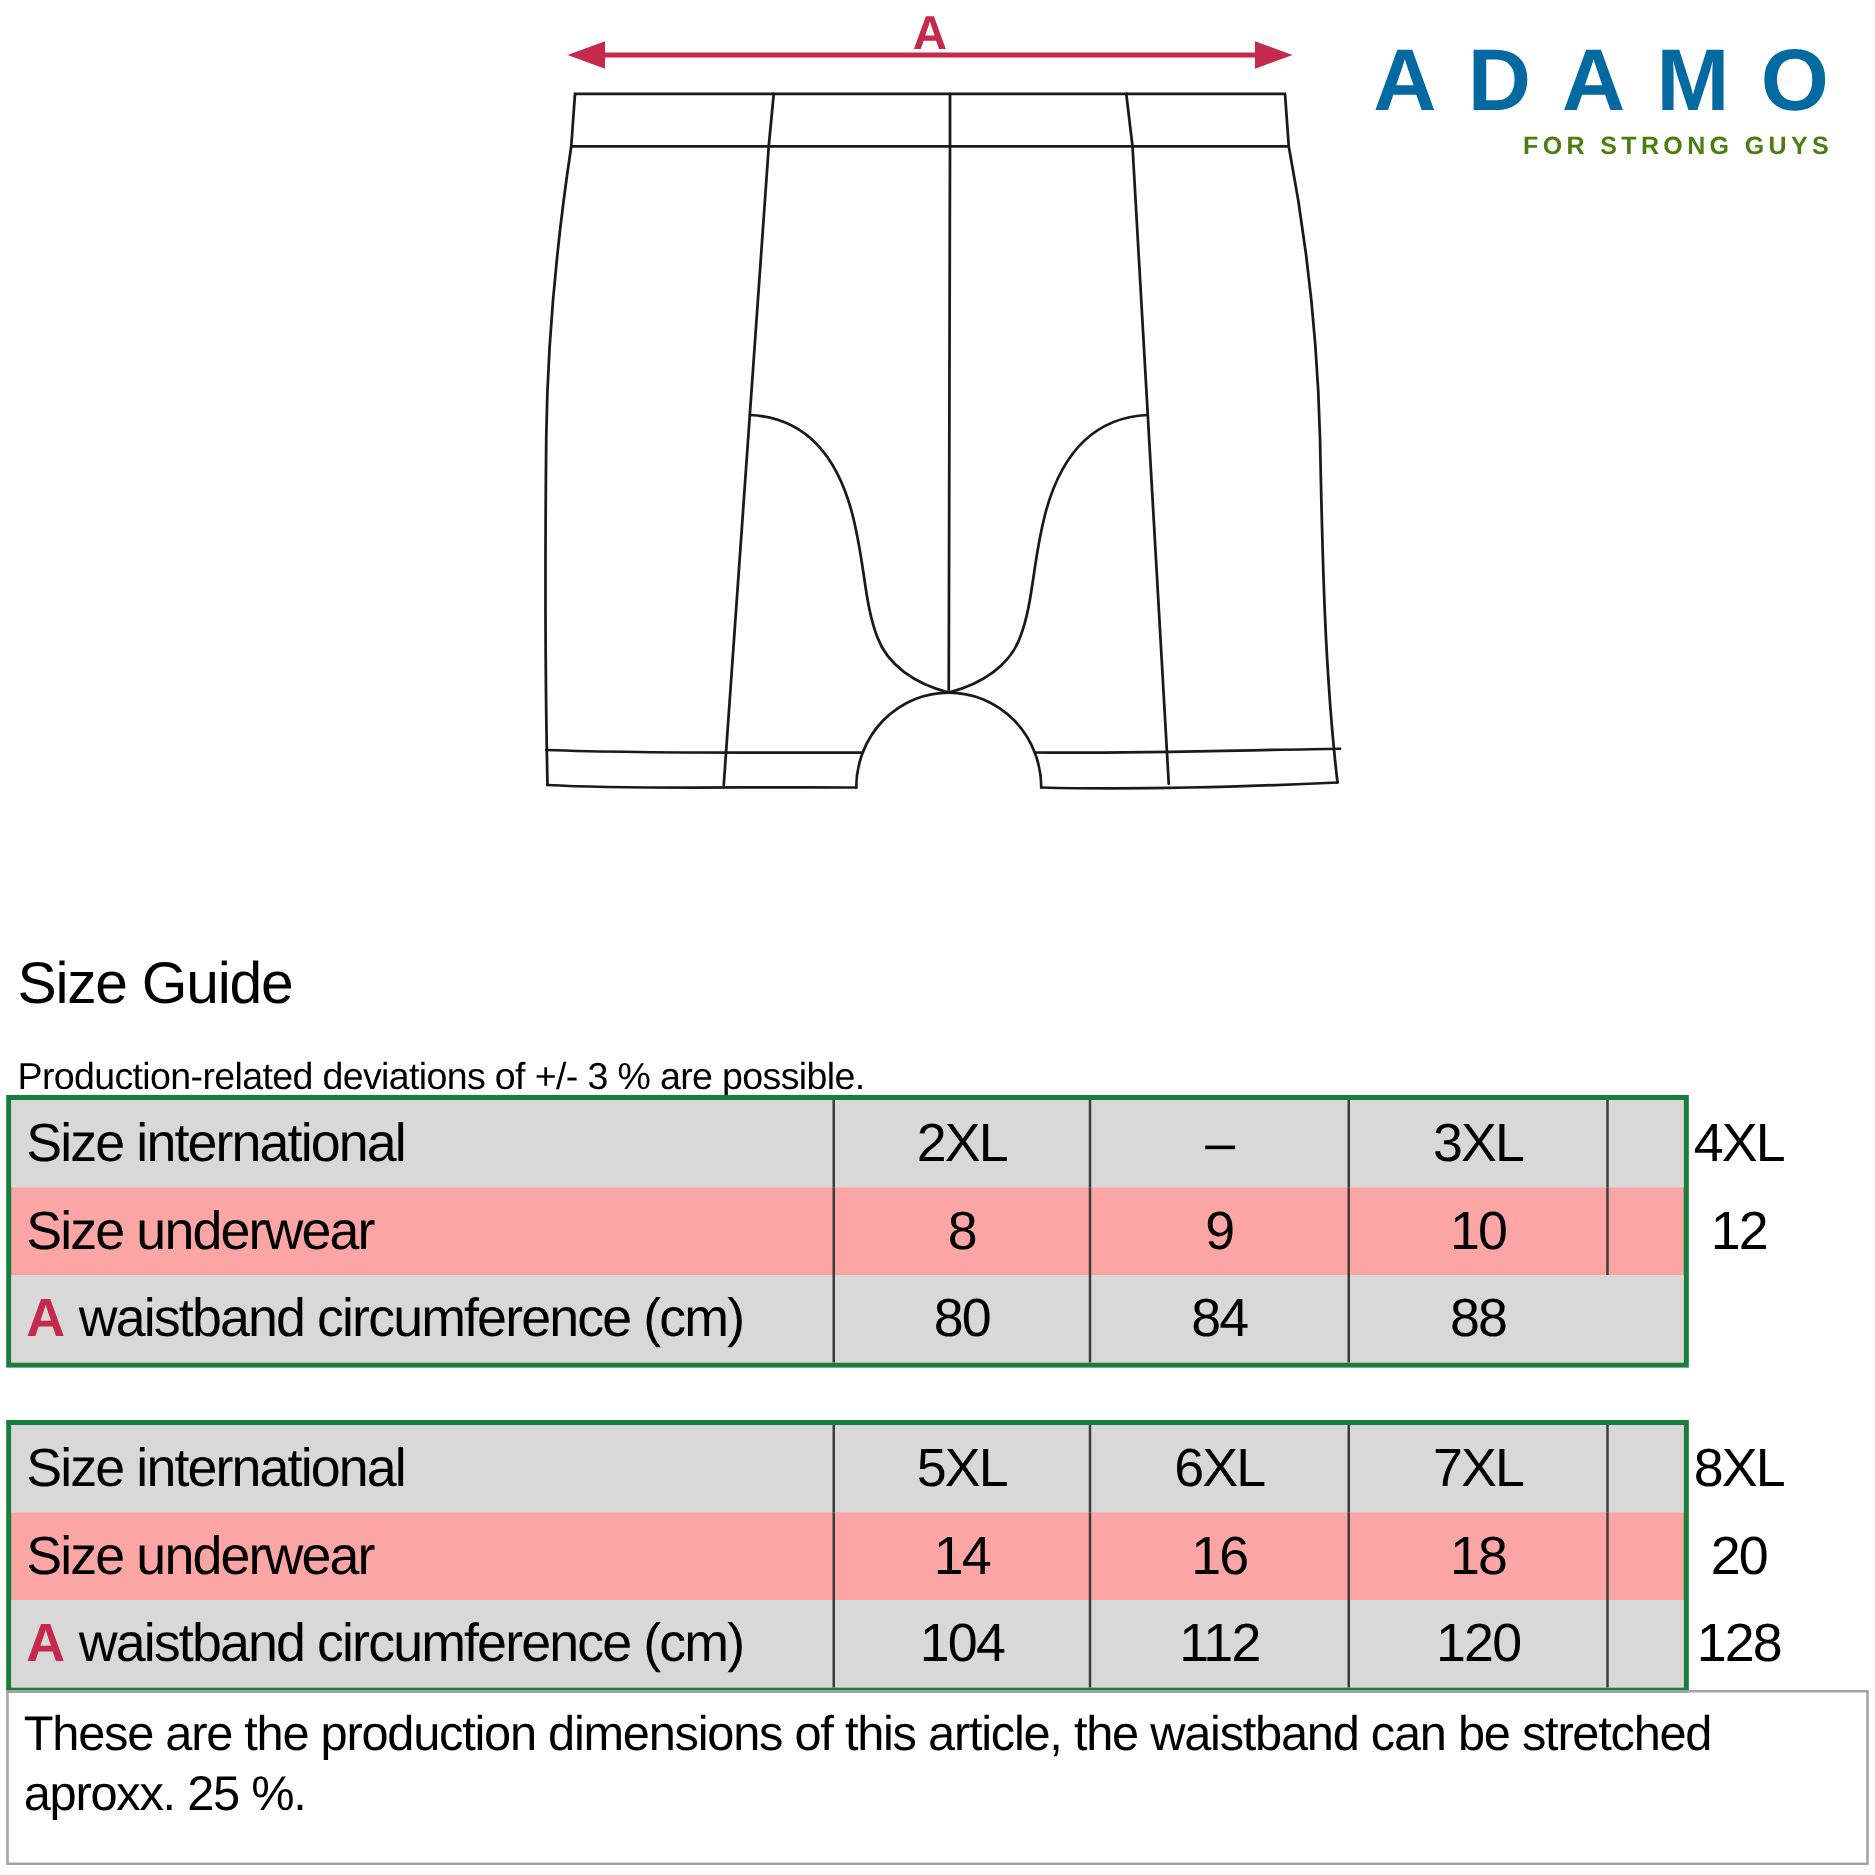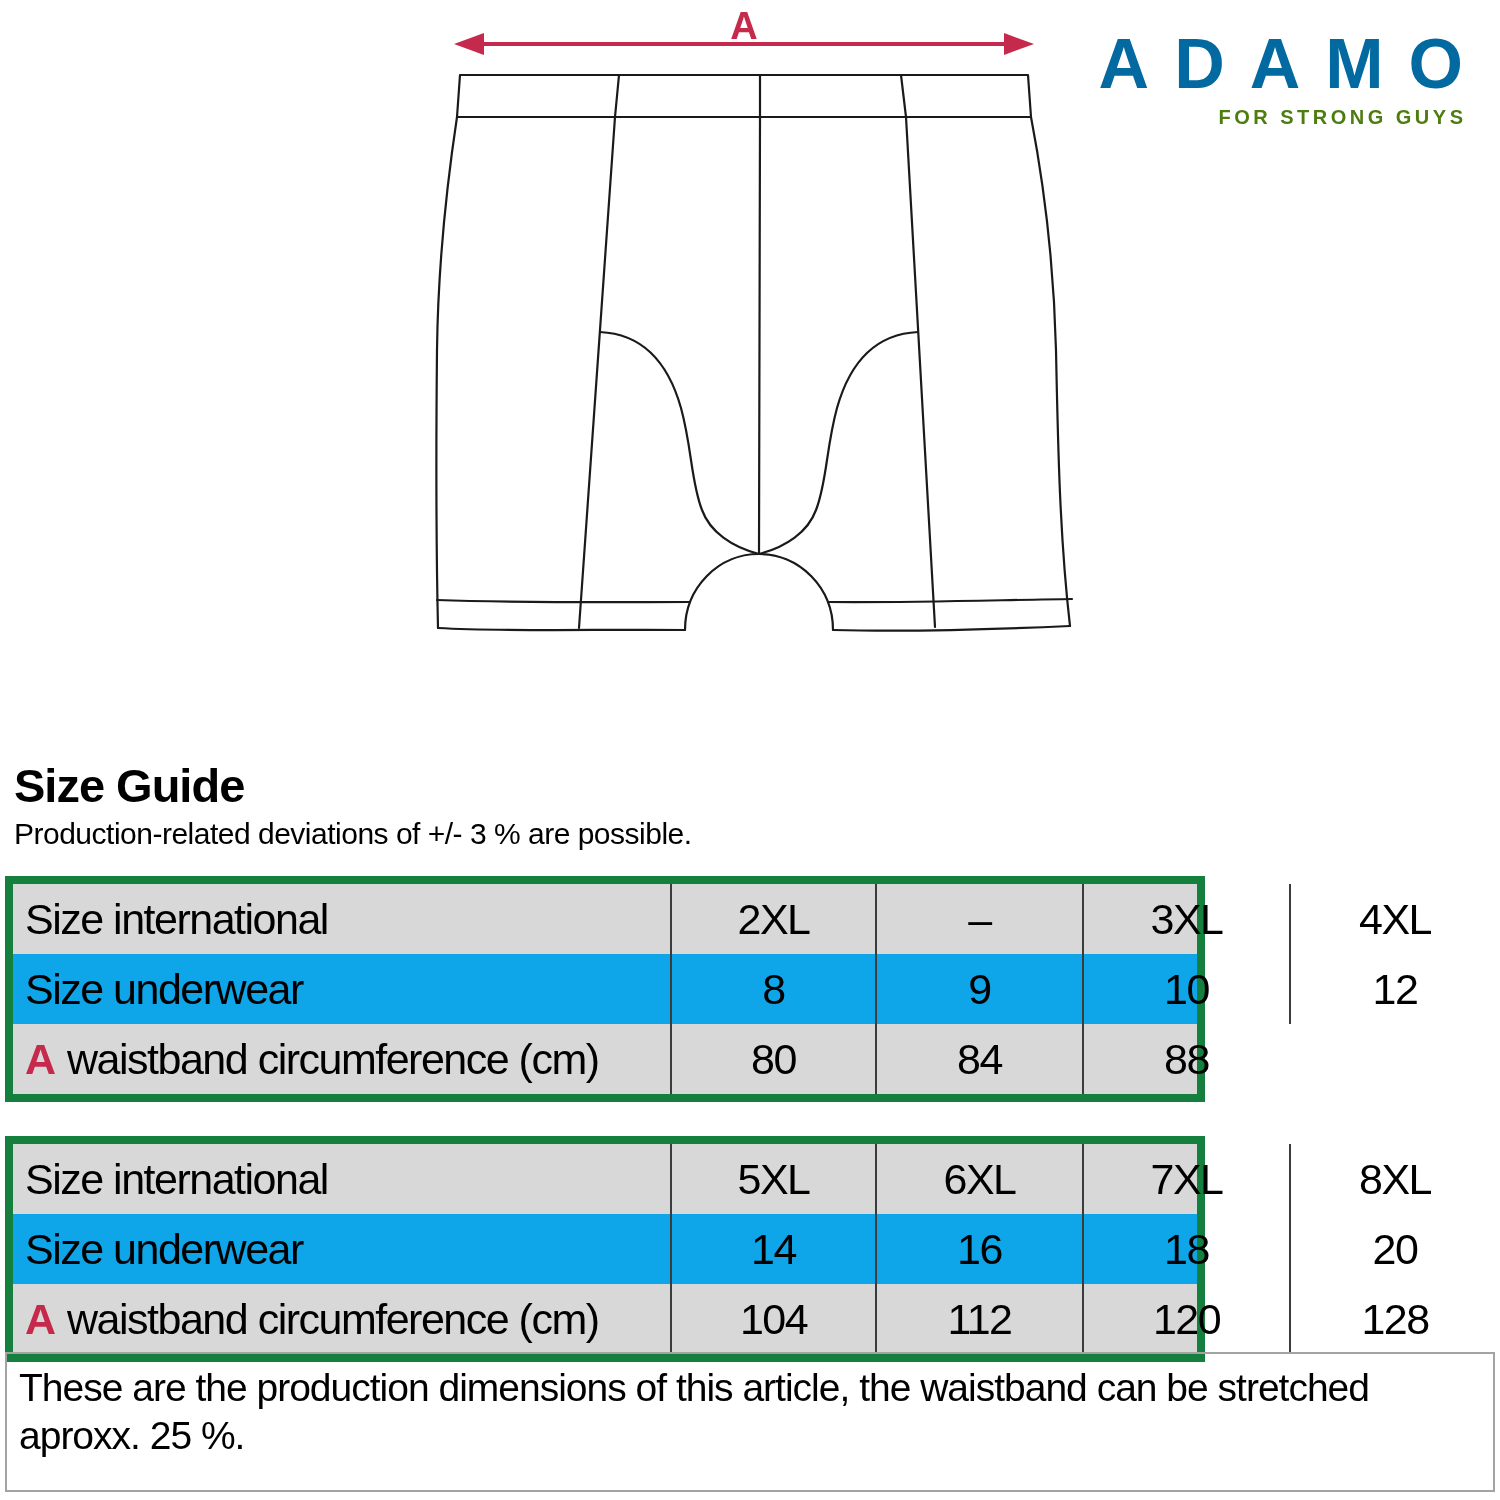--- a/index.html
+++ b/index.html
@@ -20,27 +20,27 @@
   .brand {
     font-size:70px; font-weight:600; color:#0369a1;
     letter-spacing:25px; margin-right:-25px; line-height:1.1; white-space:nowrap;
   }
   .tagline {
     font-size:20px; font-weight:bold; color:#4d7c0f;
     letter-spacing:3.5px; margin-right:-3.5px; margin-top:4px; line-height:1; white-space:nowrap;
   }
 
   
-  .title { position:absolute; left:14px; top:758px; margin:0; font-size:47px; font-weight:bold; letter-spacing:-1px; }
-  .subtitle { position:absolute; left:14px; top:817px; font-size:30px; letter-spacing:-0.5px; }
+  .title { position:absolute; left:14px; top:758px; margin:0; font-size:47px; font-weight:normal; letter-spacing:-1px; }
+  .subtitle { position:absolute; left:14px; top:845px; font-size:30px; letter-spacing:-0.5px; }
 
   
   .size-table {
-    position:absolute; left:5px; width:1200px; box-sizing:border-box;
-    border:8px solid #15803d; background:#0ea5e9;
+    position:absolute; left:5px; width:1346px; box-sizing:border-box;
+    border:4px solid #15803d; background:#fca5a5;
   }
   .t1 { top:876px; }
   .t2 { top:1136px; }
   .t-row { display:grid; grid-template-columns:657px 205px 207px 207px 210px; height:70px; }
   .t-row.gray { background:#D8D8D8; }
   .cell { display:flex; align-items:center; font-size:43px; letter-spacing:-1.5px; overflow:hidden; }
   .cell.val { justify-content:center; border-left:2px solid #3C3C3C; }
   .cell.label { padding-left:12px; }
   .a-mark { color:#C5294B; font-weight:bold; margin-right:11px; letter-spacing:0; }
 

